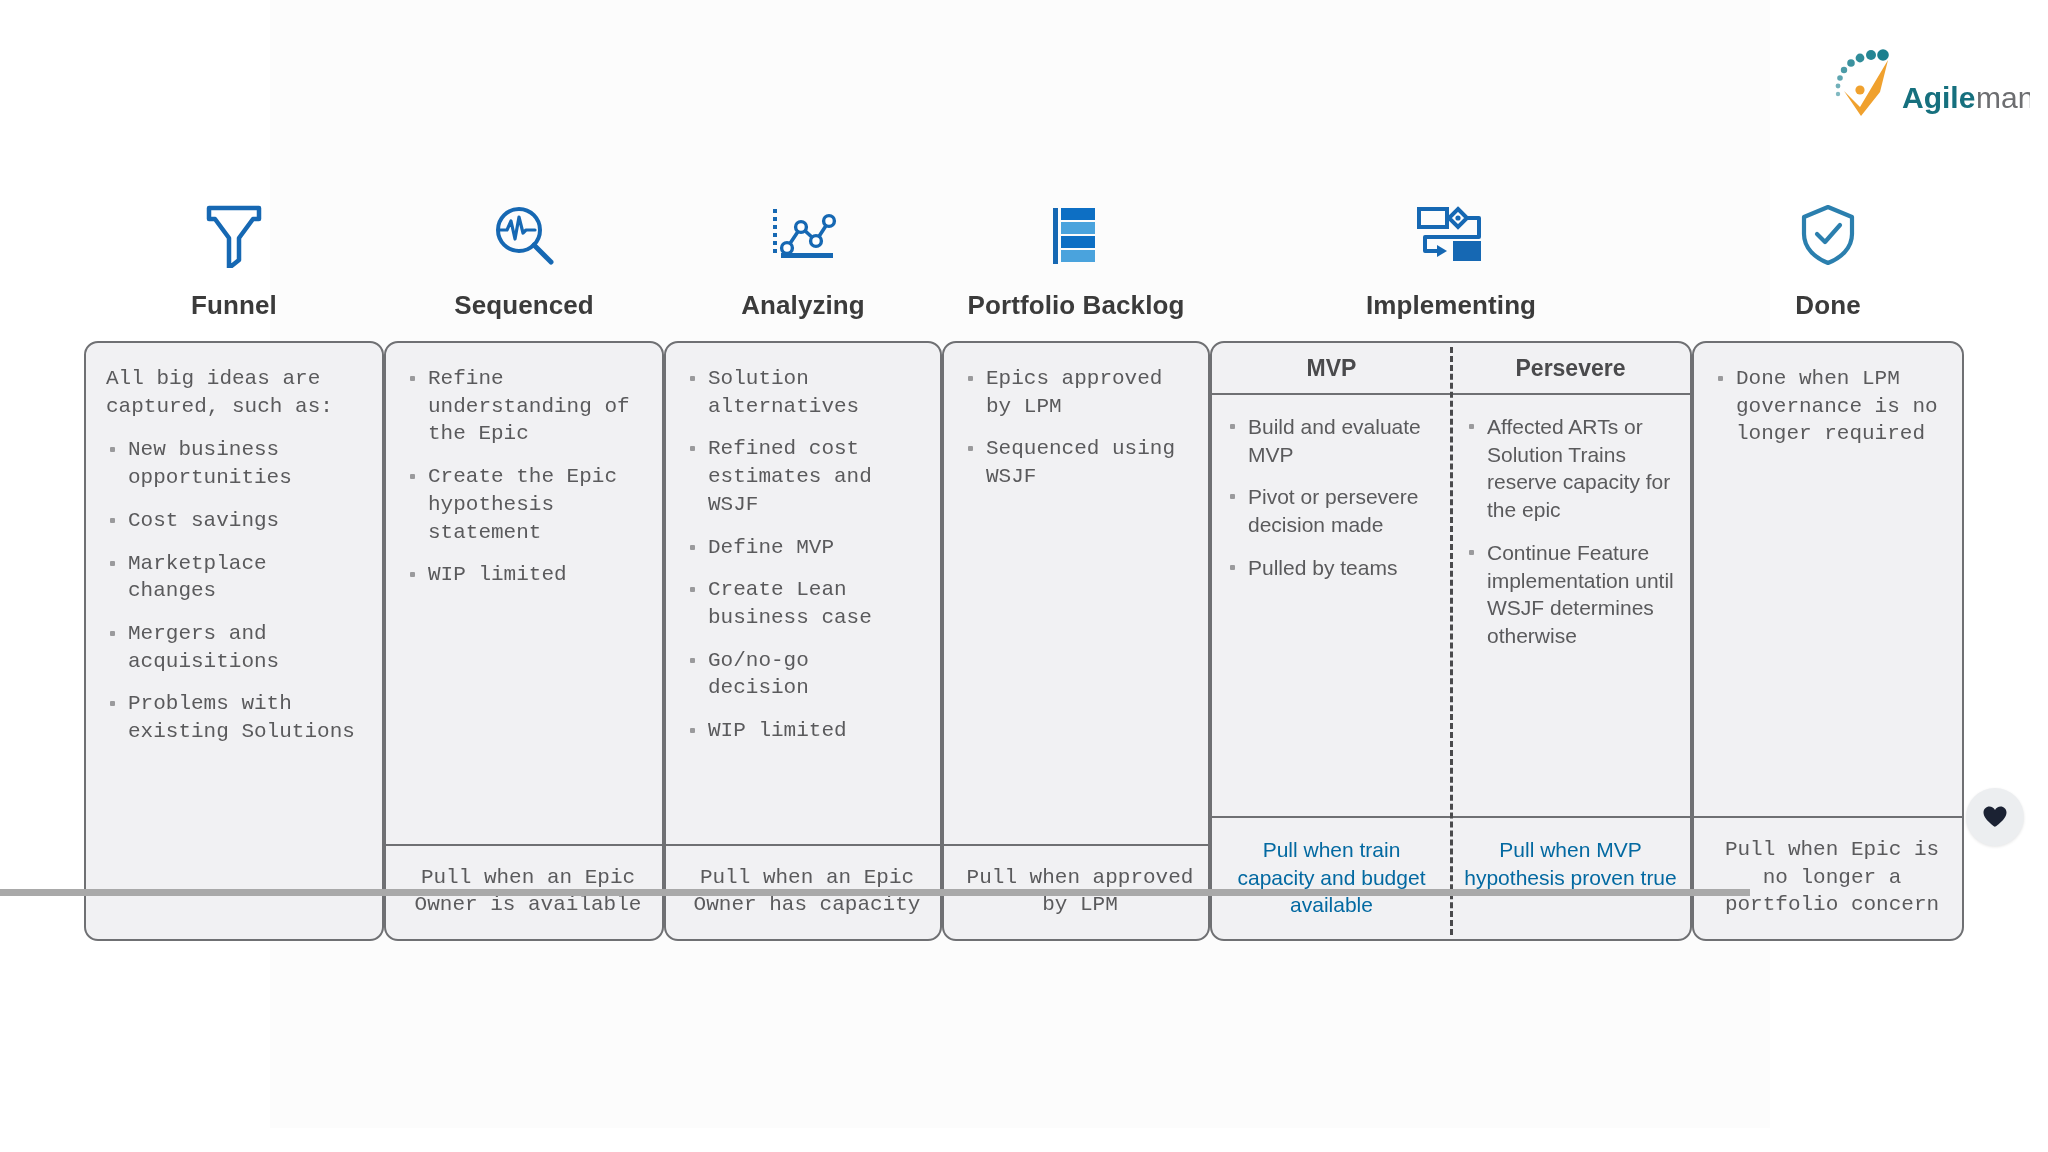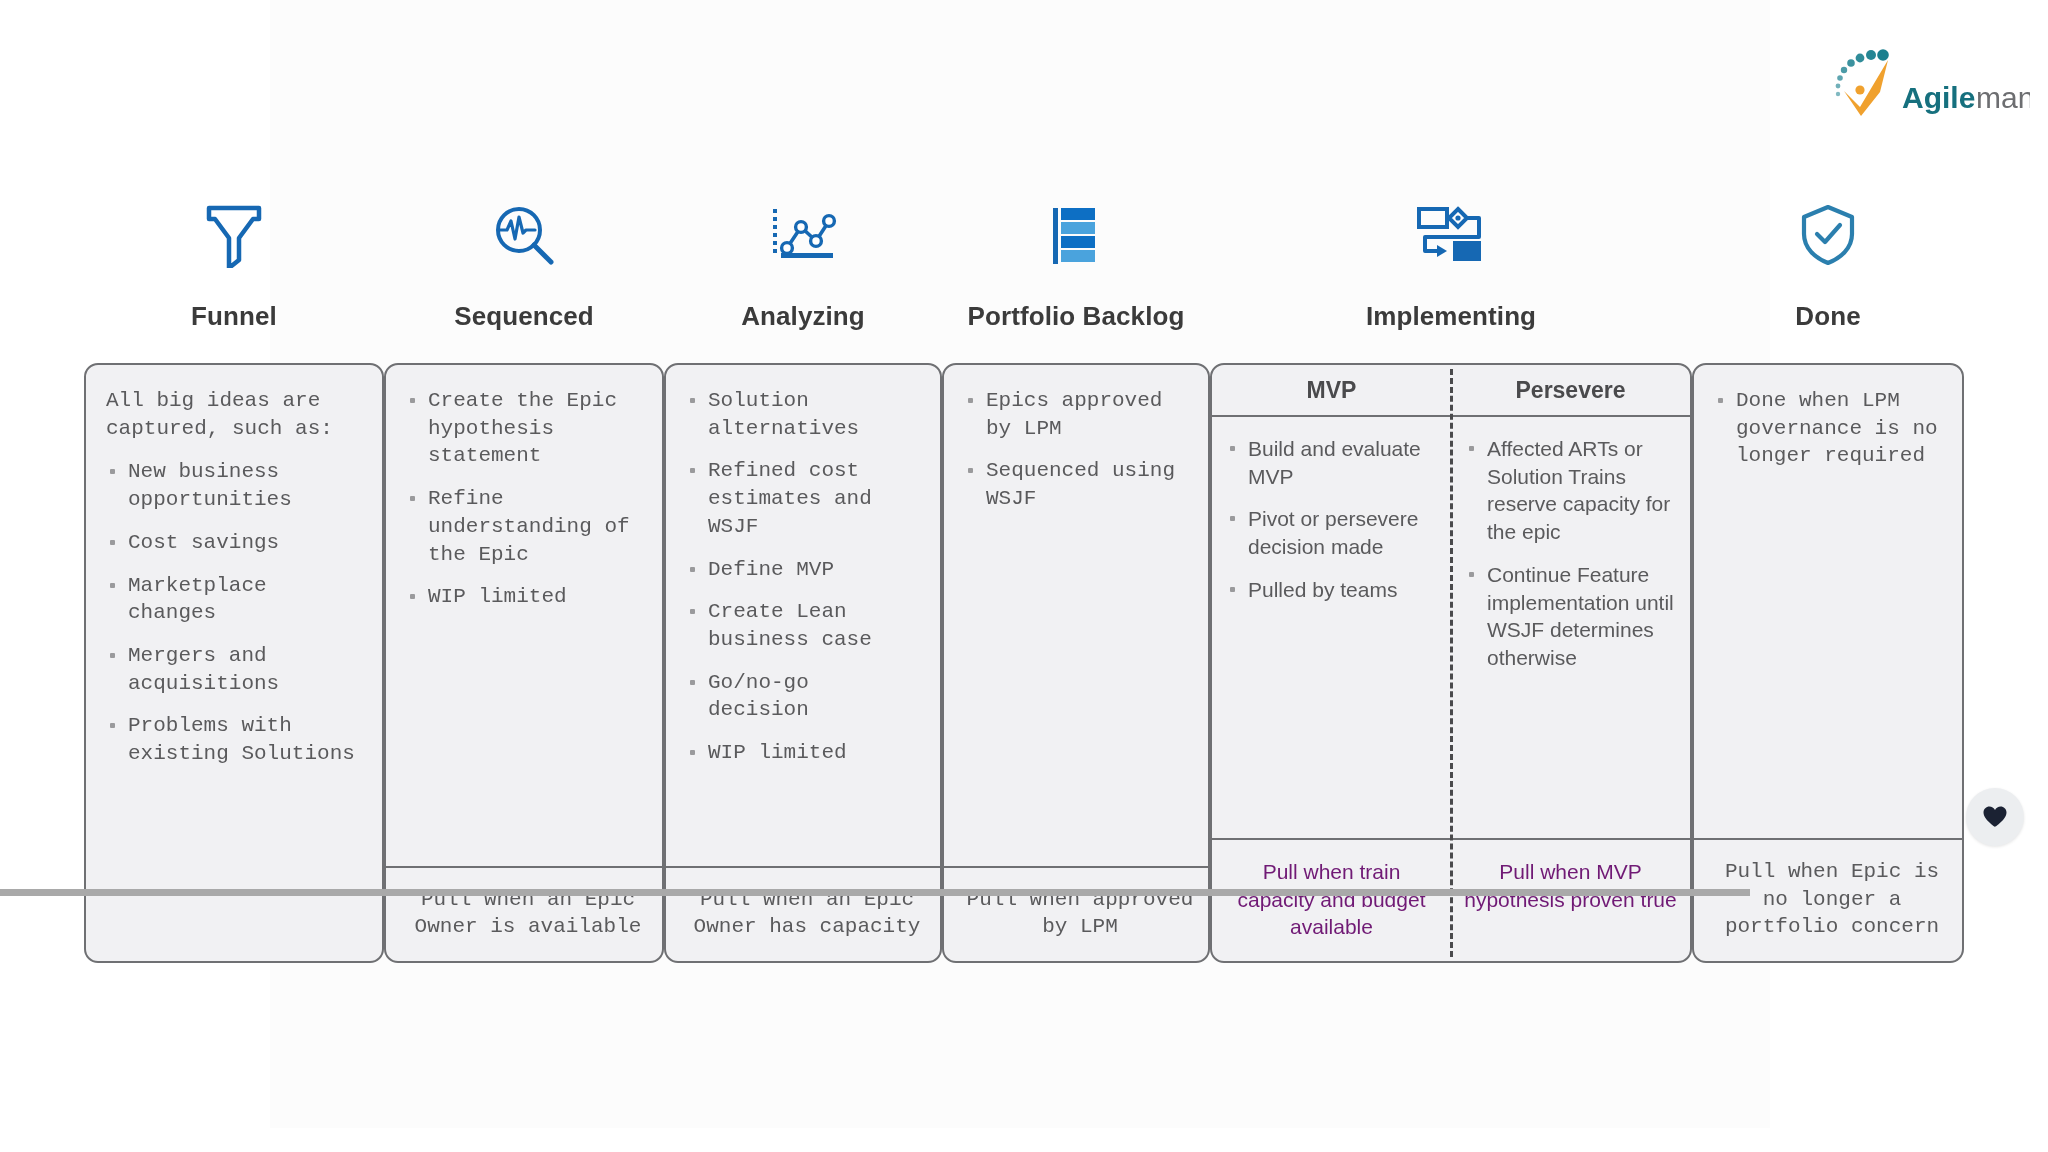--- a/index.html
+++ b/index.html
@@ -47,21 +47,20 @@
     width: 1880px;
     display: flex;
     align-items: flex-start;
     gap: 0;
   }
 
   .col {
     display: flex;
     flex-direction: column;
     align-items: center;
-    gap: 11px;
   }
 
   
   .col.w-funnel      { width: 300px; }
   .col.w-reviewing   { width: 280px; }
   .col.w-analyzing   { width: 278px; }
   .col.w-backlog     { width: 268px; }
   .col.w-implementing{ width: 482px; }
   .col.w-done        { width: 272px; }
 
@@ -178,21 +177,21 @@
   .split-foot {
     display: flex;
     border-top: 2px solid #6f7073;
   }
   .split-foot .fcell {
     flex: 1;
     padding: 18px 12px 20px 12px;
     text-align: center;
     font-size: 21px;
     line-height: 1.32;
-    color: #701a75;
+    color: #0369a1;
   }
   
   .dashed-divider {
     position: absolute;
     left: 50%;
     top: 4px;
     bottom: 4px;
     width: 0;
     border-left: 3px dashed #4a4a4c;
     transform: translateX(-1px);
@@ -279,22 +278,22 @@
         <svg width="66" height="66" viewBox="0 0 66 66">
           <circle cx="28" cy="28" r="21" fill="none" stroke="#1668b3" stroke-width="4"></circle>
           <path d="M43 43 L60 60" stroke="#1668b3" stroke-width="5" stroke-linecap="round"></path>
           <path d="M9 28 h7 l4 -9 4 18 4 -22 4 16 3 -3 h9" fill="none" stroke="#1668b3" stroke-width="3.2" stroke-linejoin="round" stroke-linecap="round"></path>
         </svg>
       </div>
       <div class="col-title">Sequenced</div>
       <div class="card tall">
         <div class="card-body">
           <ul class="bullets">
+            <li>Refine understanding of the Epic</li>
             <li>Create the Epic hypothesis statement</li>
-            <li>Refine understanding of the Epic</li>
             <li>WIP limited</li>
           </ul>
         </div>
         <div class="card-footer">Pull when an Epic Owner is available</div>
       </div>
     </div>
 
     <div class="col w-analyzing">
       <div class="icon-wrap">
         <svg width="68" height="64" viewBox="0 0 68 64">

